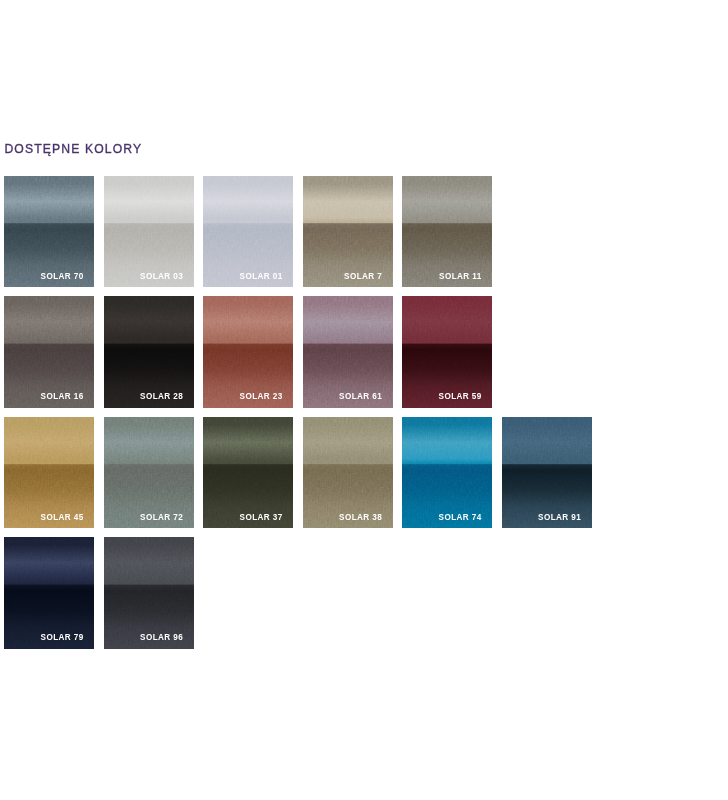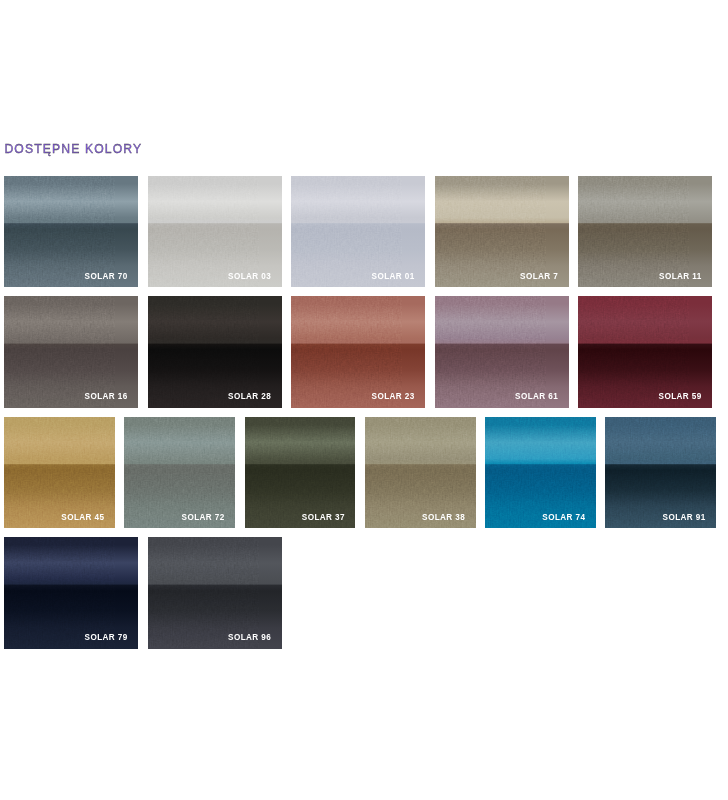--- a/index.html
+++ b/index.html
@@ -2,25 +2,25 @@
 <html><head>
 <meta charset="utf-8">
 <title>DOSTEPNE KOLORY</title>
 <style>
 html,body{margin:0;padding:0;}
 body{width:728px;height:800px;background:#ffffff;
   font-family:"Liberation Sans",sans-serif;overflow:hidden;
   -webkit-font-smoothing:antialiased;}
 .page{position:relative;width:728px;height:800px;background:#fff;}
 .title{position:absolute;left:4.4px;top:142.5px;font-size:12.2px;font-weight:400;
-  letter-spacing:1.12px;color:#8b5cf6;line-height:1;white-space:nowrap;margin:0;
+  letter-spacing:1.12px;color:#4c1d95;line-height:1;white-space:nowrap;margin:0;
   -webkit-text-stroke:0.36px #4a4a4a;}
 .grid{position:absolute;left:4px;top:176px;width:712px;}
 .row{display:flex;margin-bottom:9.2px;}
-.cell{width:90px;height:111.3px;margin-right:9.5px;position:relative;padding-left:44px;}
+.cell{width:90px;height:111.3px;margin-right:9.5px;position:relative;}
 .cell:last-child{margin-right:0;}
 .sw{position:absolute;inset:0;overflow:hidden;}
 .sw .grad{position:absolute;inset:0;}
 .sw .tex{position:absolute;inset:0;opacity:.2;mix-blend-mode:overlay;}
 .lab{position:absolute;right:10.3px;bottom:6.6px;color:#ffffff;font-size:8.15px;
   font-weight:700;letter-spacing:0.42px;line-height:1;white-space:nowrap;}
 </style>
 </head>
 <body>
 

